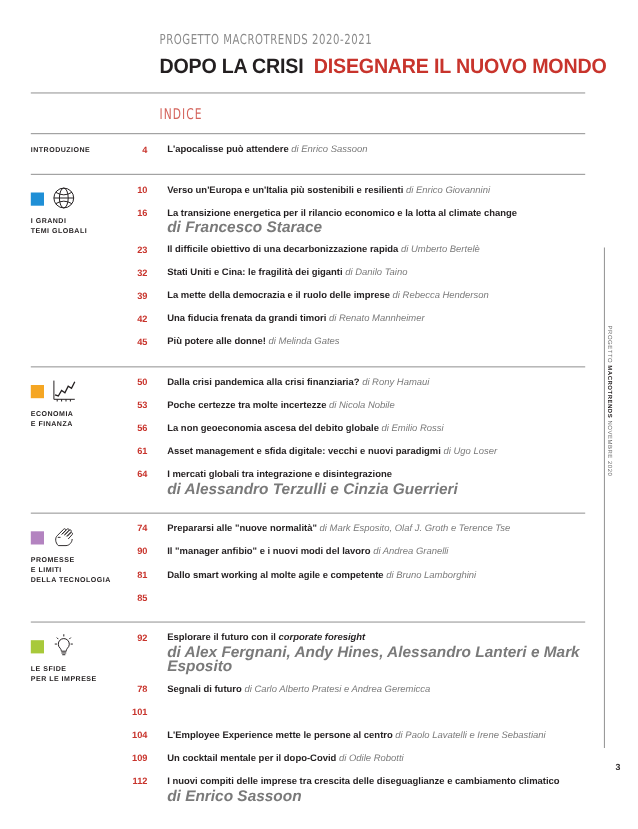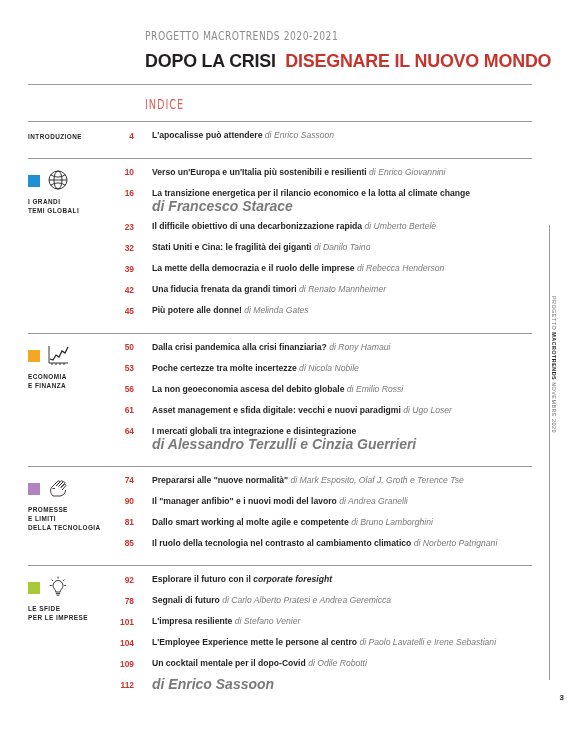--- a/index.html
+++ b/index.html
@@ -350,21 +350,20 @@
           <div class="entry">
             <span class="pg">90</span>
             <span class="etext"><span class="ttl">Il "manager anfibio" e i nuovi modi del lavoro</span> <span class="aut">di Andrea Granelli</span></span>
           </div>
           <div class="entry">
             <span class="pg">81</span>
             <span class="etext"><span class="ttl">Dallo smart working al molte agile e competente</span> <span class="aut">di Bruno Lamborghini</span></span>
           </div>
           <div class="entry">
             <span class="pg">85</span>
-            <span class="etext"><span class="ttl">Il ruolo della tecnologia nel contrasto al cambiamento climatico</span> <span class="aut">di Norberto Patrignani</span></span>
           </div>
         </div>
       </div>
       <div class="rule-section"></div>
       <div class="section">
         <div class="sec-left">
           <div class="sec-icons">
             <span class="swatch" style="background:#a8c93a"></span>
             <span>
               <svg class="glyph" viewBox="0 0 24 24" fill="none" stroke="#231f20" stroke-width="0.9">
@@ -377,41 +376,40 @@
                 <line x1="5.6" y1="4.6" x2="7" y2="6"></line>
                 <line x1="18.4" y1="4.6" x2="17" y2="6"></line>
               </svg>
             </span>
           </div>
           <div class="sec-label">LE SFIDE<br>PER LE IMPRESE</div>
         </div>
         <div class="sec-right">
           <div class="entry">
             <span class="pg">92</span>
-            <span class="etext"><span class="ttl">Esplorare il futuro con il <span class="it">corporate foresight</span></span></span>
+            <span class="etext"><span class="ttl">Esplorare il futuro con il <span class="it">corporate foresight</span></span><span class="aut2">di Alex Fergnani, Andy Hines, Alessandro Lanteri e Mark Esposito</span></span>
           </div>
           <div class="entry">
             <span class="pg">78</span>
             <span class="etext"><span class="ttl">Segnali di futuro</span> <span class="aut">di Carlo Alberto Pratesi e Andrea Geremicca</span></span>
           </div>
           <div class="entry">
             <span class="pg">101</span>
-            <span class="etext"><span class="ttl">L'impresa resiliente</span> <span class="aut">di Stefano Venier</span></span>
           </div>
           <div class="entry">
             <span class="pg">104</span>
             <span class="etext"><span class="ttl">L'Employee Experience mette le persone al centro</span> <span class="aut">di Paolo Lavatelli e Irene Sebastiani</span></span>
           </div>
           <div class="entry">
             <span class="pg">109</span>
             <span class="etext"><span class="ttl">Un cocktail mentale per il dopo-Covid</span> <span class="aut">di Odile Robotti</span></span>
           </div>
           <div class="entry">
             <span class="pg">112</span>
-            <span class="etext"><span class="aut2">di Enrico Sassoon</span></span>
+            <span class="etext"><span class="ttl">I nuovi compiti delle imprese tra crescita delle diseguaglianze e cambiamento climatico</span><span class="aut2">di Enrico Sassoon</span></span>
           </div>
         </div>
       </div>
     </div>
 
   <div class="spine-line"></div>
   <div class="spine-text"><span>PROGETTO </span><b>MACROTRENDS</b><span> NOVEMBRE 2020</span></div>
 
   <div class="folio">3</div>
 </div>

